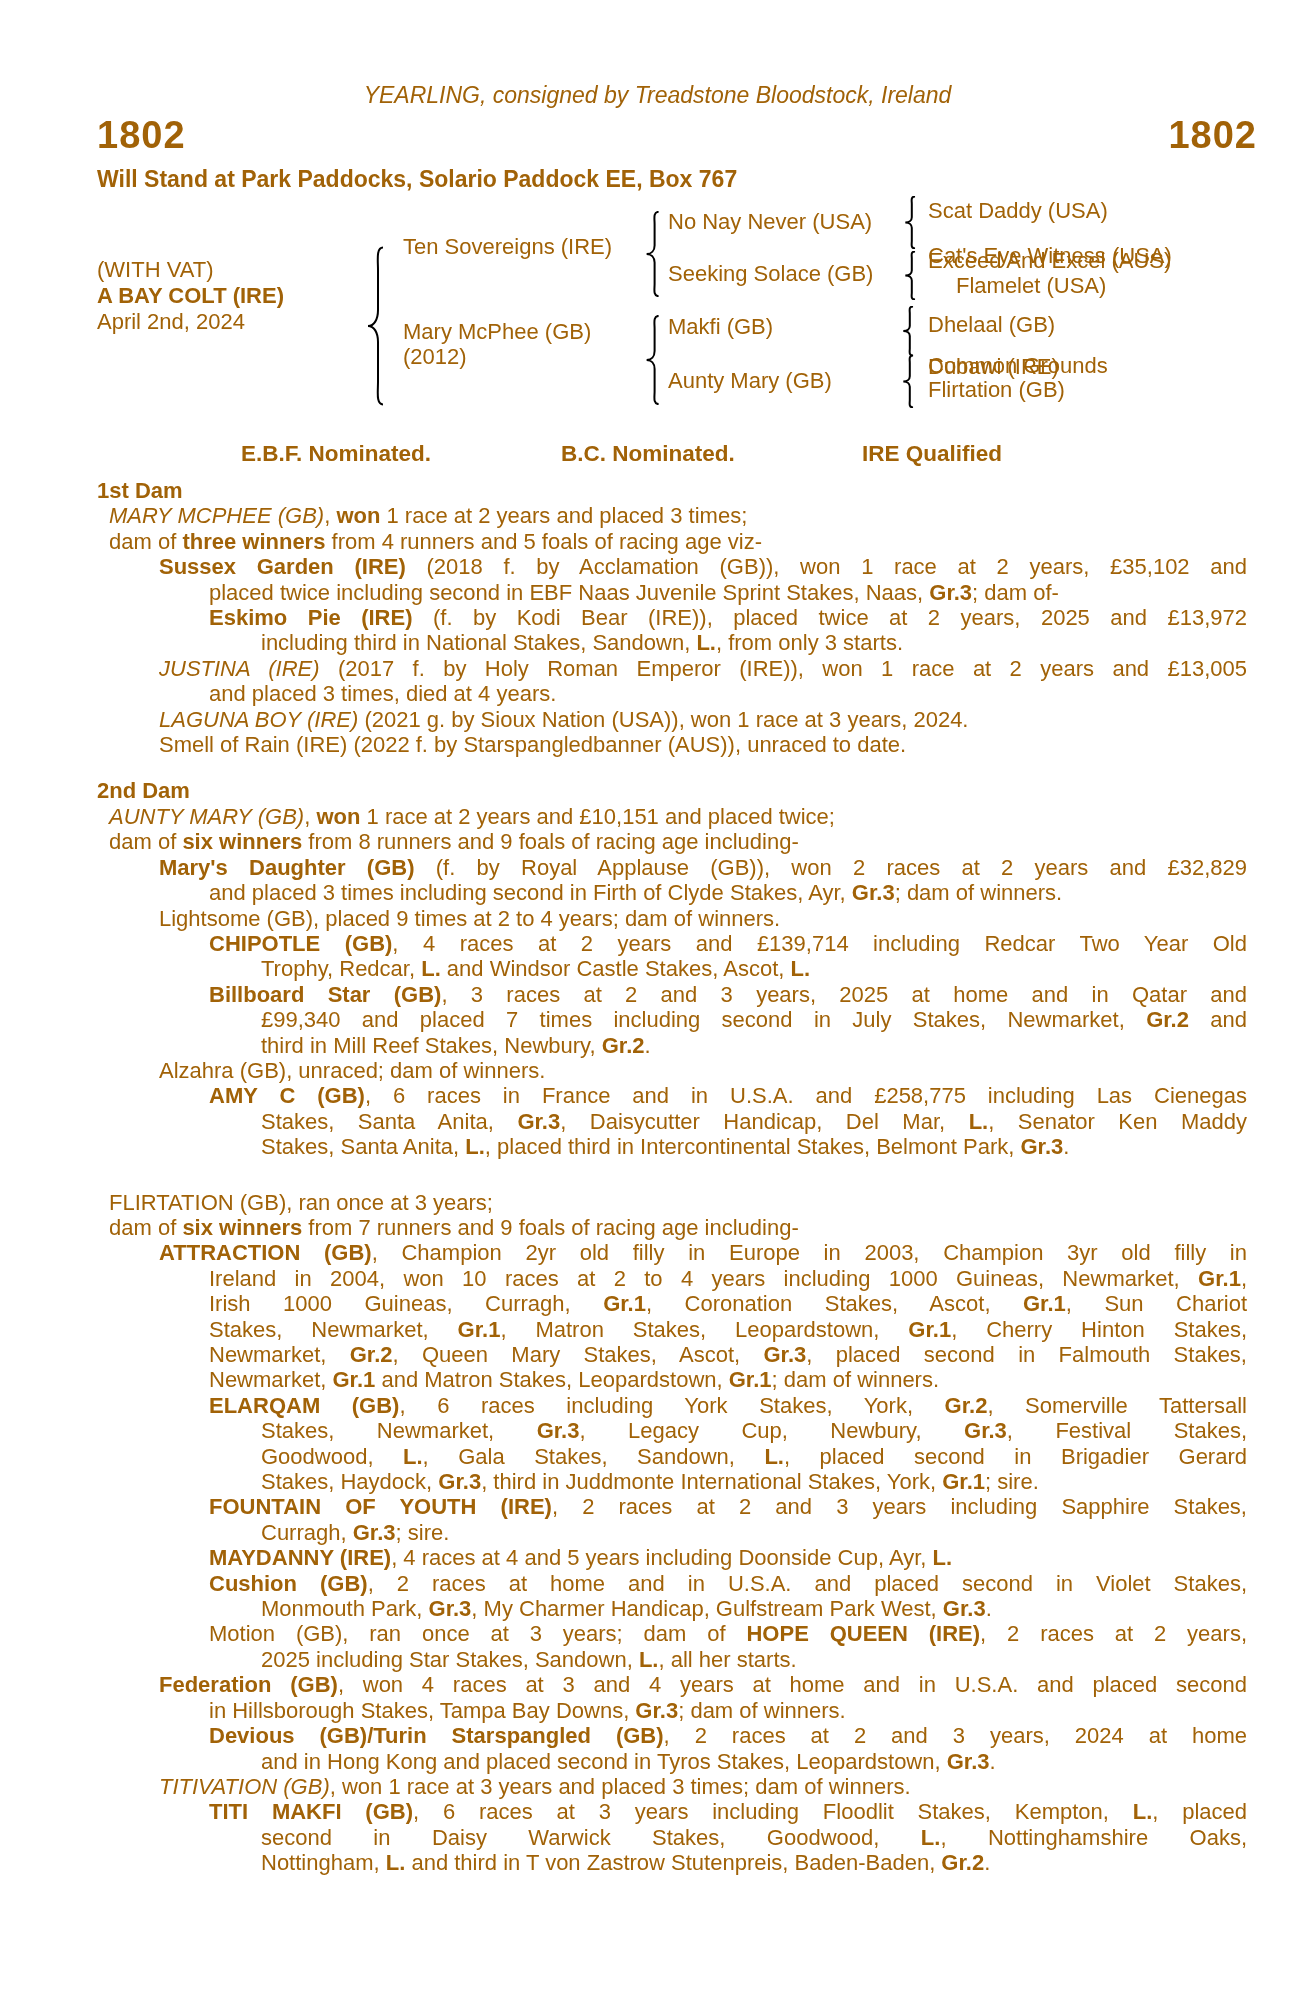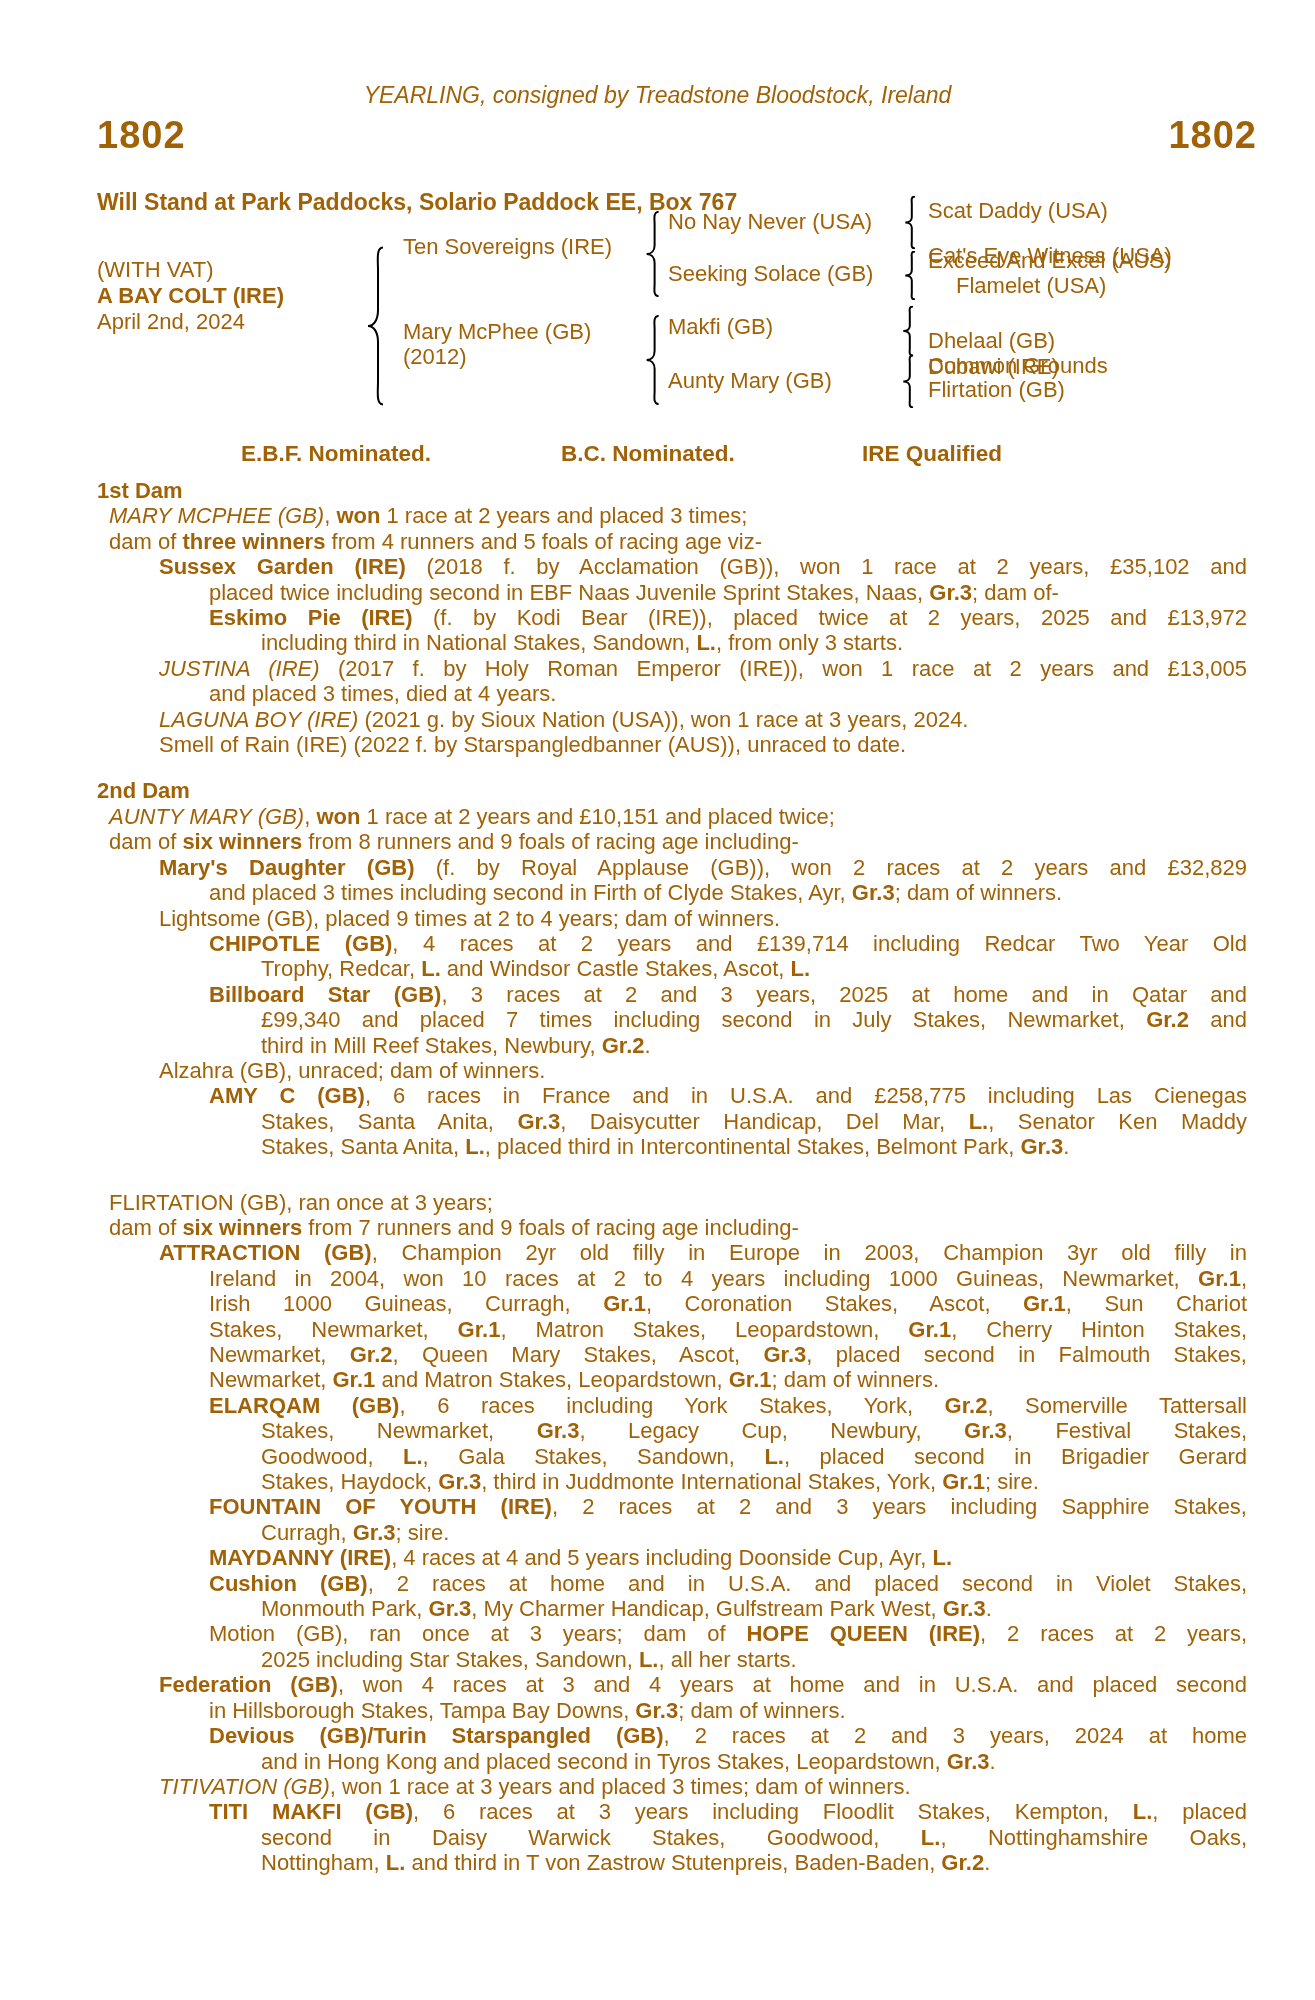--- a/index.html
+++ b/index.html
@@ -5,21 +5,21 @@
   html,body{margin:0;padding:0;background:#e8e8e8;}
   .page{
     position:relative;width:1315px;height:2000px;margin:0 auto;background:#ffffff;
     font-family:Liberation Sans, sans-serif;color:#a16207;overflow:hidden;
   }
   .consign{position:absolute;top:82px;left:0;width:100%;text-align:center;
     font-style:italic;font-size:23px;}
   .lot{position:absolute;top:114px;font-size:38px;font-weight:700;letter-spacing:1px;}
   .lot-left{left:97px;}
   .lot-right{right:58px;}
-  .stand{position:absolute;top:189px;left:97px;font-size:23px;font-weight:700;}
+  .stand{position:absolute;top:166px;left:97px;font-size:23px;font-weight:700;}
 
   
   .ped-name{position:absolute;font-size:22px;line-height:1.1;white-space:nowrap;}
   .pb{font-weight:700;}
   .brace{position:absolute;}
   .brace svg{display:block;width:100%;height:100%;}
 
   
   .noms{position:absolute;top:441px;left:0;width:100%;height:28px;
     font-weight:700;font-size:22.5px;}
@@ -64,21 +64,21 @@
     <div class="ped-name" style="left:668px;top:210px;">No Nay Never (USA)</div>
     <div class="ped-name" style="left:668px;top:262px;">Seeking Solace (GB)</div>
     <div class="ped-name" style="left:668px;top:315px;">Makfi (GB)</div>
     <div class="ped-name" style="left:668px;top:369px;">Aunty Mary (GB)</div>
 
     <div class="ped-name" style="left:928px;top:199px;">Scat Daddy (USA)</div>
     <div class="ped-name" style="left:928px;top:224px;margin-top:20px;">Cat's Eye Witness (USA)</div>
     <div class="ped-name" style="left:928px;top:249px;">Exceed And Excel (AUS)</div>
     <div class="ped-name" style="left:928px;top:274px;margin-left:28px;">Flamelet (USA)</div>
     <div class="ped-name" style="left:928px;top:319px;margin-top:36px;">Dubawi (IRE)</div>
-    <div class="ped-name" style="left:928px;top:329px;">Dhelaal (GB)</div>
+    <div class="ped-name" style="left:928px;top:313px;">Dhelaal (GB)</div>
     <div class="ped-name" style="left:928px;top:354px;">Common Grounds</div>
     <div class="ped-name" style="left:928px;top:378px;">Flirtation (GB)</div>
 
     <div class="brace" style="left:366px;top:246px;width:20px;height:160px;">
       <svg viewBox="0 0 20 100" preserveAspectRatio="none">
           <path d="M17,1 C10,1 12,9 12,15 L12,40 C12,46 8,50 2,50 C8,50 12,54 12,60 L12,85 C12,91 10,99 17,99" fill="none" stroke="#000" stroke-width="2" vector-effect="non-scaling-stroke"></path>
         </svg>
     </div>
     <div class="brace" style="left:645px;top:211px;width:16px;height:86px;">
       <svg viewBox="0 0 20 100" preserveAspectRatio="none">

